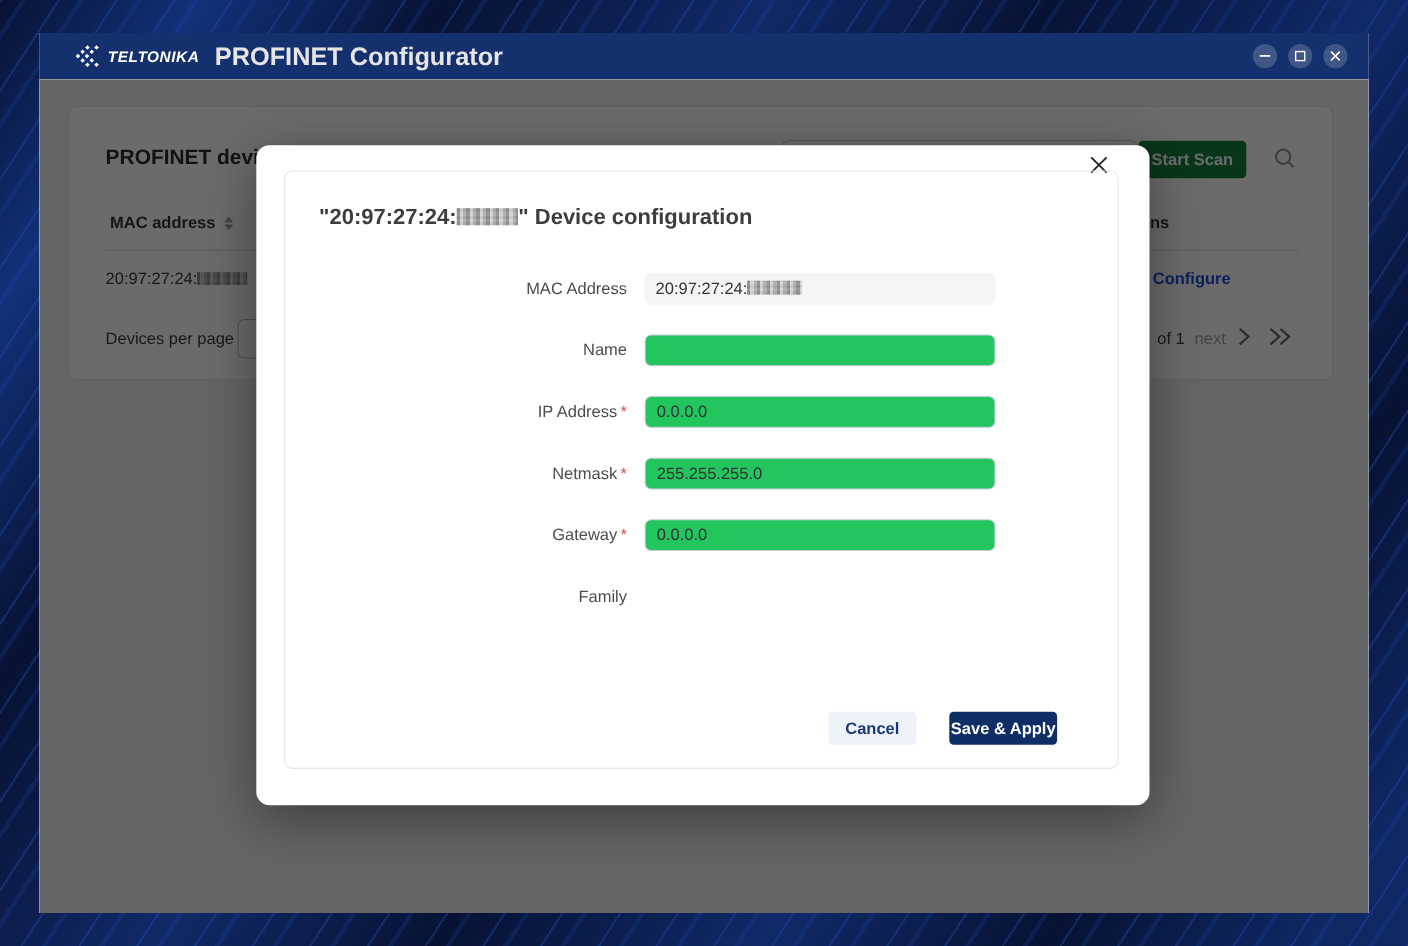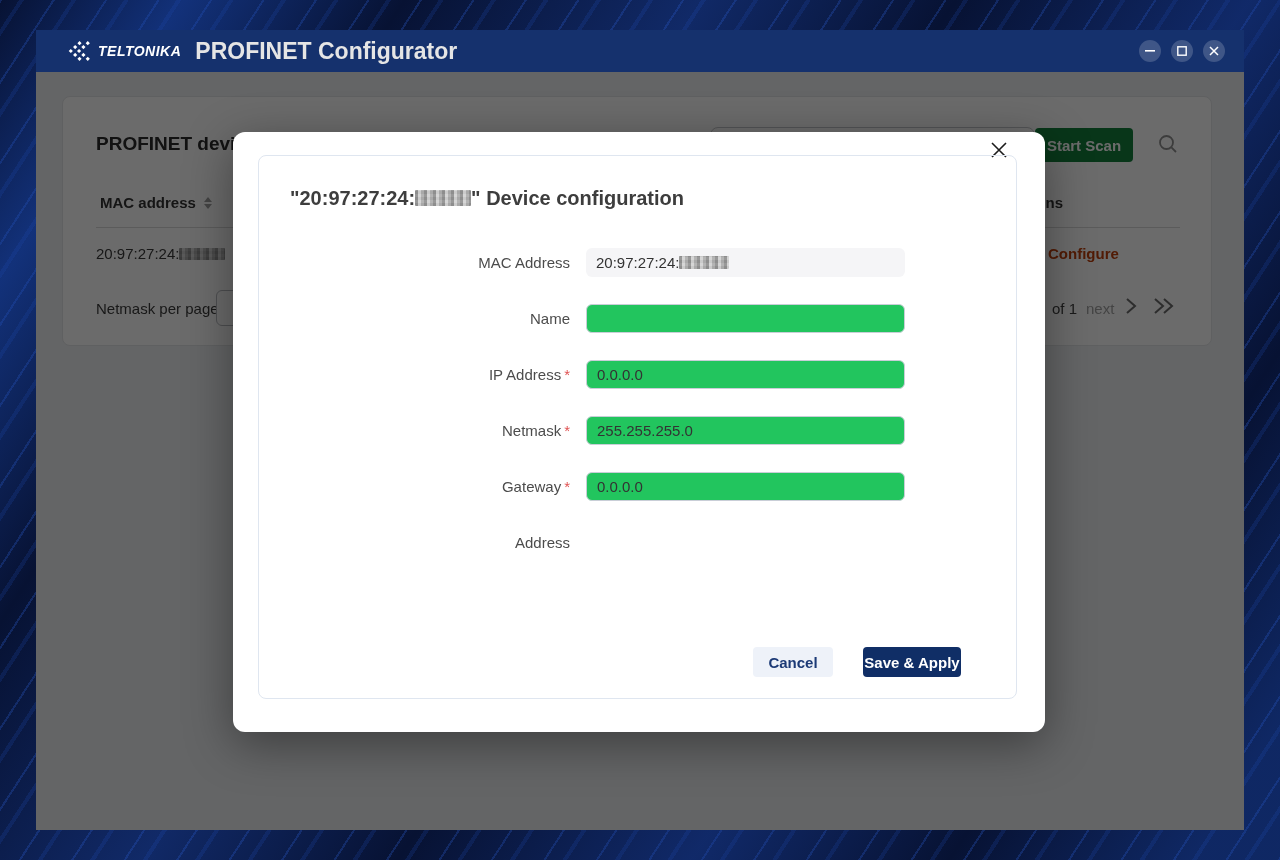--- a/index.html
+++ b/index.html
@@ -42,21 +42,21 @@
 
   .search-input{ left:674px; top:55px; width:325px; height:36px; background:#fff; border:1px solid #c6c8cc; border-radius:8px; }
   .start-scan{ left:999px; top:56px; width:98px; height:34px; background:#15803d; border:none; border-radius:4px;
                color:#fff; font-size:15px; font-weight:bold; font-family:inherit; }
   .search-icon{ left:1121px; top:61px; width:22px; height:22px; }
 
   .th-mac{ left:64px; top:122px; font-size:15px; font-weight:bold; color:#343434; display:flex; align-items:center; gap:8px; }
   .th-actions{ top:122px; right:181px; font-size:15px; font-weight:bold; color:#343434; }
   .header-line{ left:60px; top:155px; width:1084px; height:1px; background:#d9d9d9; }
   .row-mac{ left:60px; top:173px; font-size:15px; color:#3a3a3a; }
-  .row-configure{ left:1012px; top:173px; font-size:15px; font-weight:bold; color:#c2410c; text-decoration:none; }
+  .row-configure{ left:1012px; top:173px; font-size:15px; font-weight:bold; color:#1d4ed8; text-decoration:none; }
 
   .pag-label{ left:60px; top:228px; font-size:15px; color:#3b3b3b; }
   .pag-select{ left:180px; top:218px; width:56px; height:36px; background:#fff; border:1px solid #b9bcc1; border-radius:6px; }
   .pag-input{ left:972px; top:218px; width:36px; height:36px; background:#fff; border:1px solid #b9bcc1; border-radius:6px;
               font-family:inherit; font-size:15px; text-align:center; color:#333; }
   .pag-of{ left:1016px; top:228px; font-size:15px; color:#3f3f3f; }
   .pag-next{ left:1050px; top:228px; font-size:15px; color:#a3a3a3; }
   .pag-chev{ left:1088px; top:224px; width:14px; height:20px; }
   .pag-chev-last{ left:1116px; top:224px; width:22px; height:20px; }
 
@@ -160,21 +160,21 @@
       </svg>
     </div>
     <div class="abs th-actions">Actions</div>
     <div class="abs header-line"></div>
 
     <div class="abs row-mac">
       <span>20:97:27:24:</span><span class="redact redact-row"></span>
     </div>
     <a class="abs row-configure" href="#">Configure</a>
 
-    <div class="abs pag-label">Netmask per page</div>
+    <div class="abs pag-label">Devices per page</div>
     <div class="abs pag-select"></div>
     <input class="abs pag-input" style="">
     <div class="abs pag-of">of 1</div>
     <div class="abs pag-next">next</div>
     <span class="abs pag-chev">
       <svg width="14" height="20" viewBox="0 0 14 20" fill="none" stroke="#6b6b6b" stroke-width="2">
           <path d="M3 3 L11 10 L3 17"></path>
         </svg>
     </span>
     <span class="abs pag-chev-last">
@@ -224,17 +224,17 @@
     <input class="text-input" value="255.255.255.0" style="">
   </div>
 
   <div class="abs f-label r5">
     <span>Gateway</span><span class="req">*</span>
   </div>
   <div class="abs f-value r5">
     <input class="text-input" value="0.0.0.0" style="">
   </div>
 
-  <div class="abs f-label r6">Address</div>
+  <div class="abs f-label r6">Family</div>
 
   <button class="abs btn-cancel">Cancel</button>
   <button class="abs btn-save">Save &amp; Apply</button>
 </div>
 
 </body></html>

